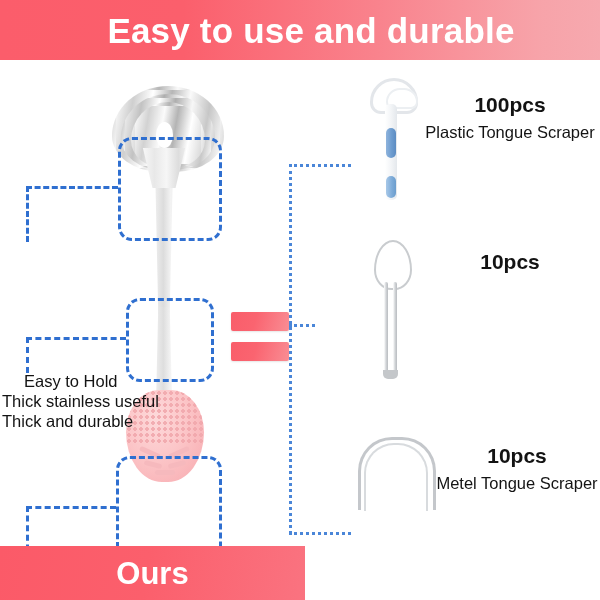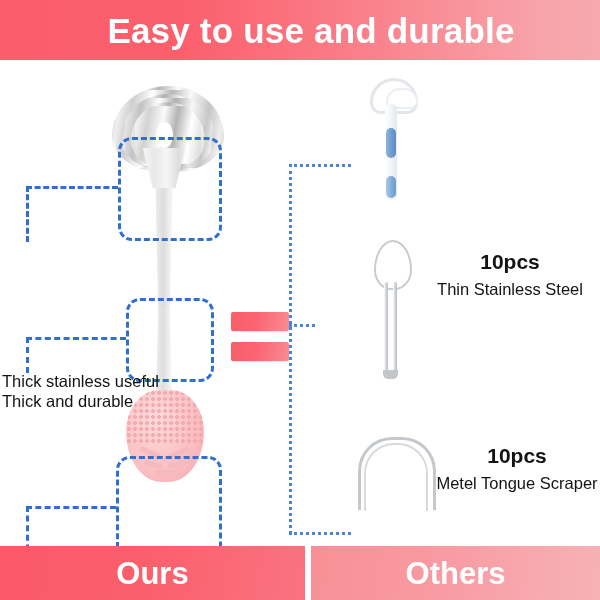--- a/index.html
+++ b/index.html
@@ -279,20 +279,21 @@
       <div class="h"></div>
       <div class="v"></div>
     </div>
     <div class="elbow e3">
       <div class="h"></div>
       <div class="v"></div>
     </div>
 
 
     <div class="feature-label f2">
+      <span class="ind pad">Easy to Hold</span>
       <span class="ind">Thick stainless useful</span>
       <span class="ind">Thick and durable</span>
     </div>
 
     <div class="feature-label f3">
       <span class="ind">Soft Tongue Brush</span>
       <span class="ind">Food grade material.  Safe and healthy</span>
     </div>
 
     <div class="equals">
@@ -309,50 +310,50 @@
 
     <div class="other-item oi1">
       <div class="plastic">
         <div class="loop">
           <div class="loop-in"></div>
         </div>
         <div class="stem"></div>
         <div class="grip g1"></div>
         <div class="grip g2"></div>
       </div>
+      <div class="txt" style="left:80px;top:22px;width:180px;">
+        <div class="count">100pcs</div>
+        <div class="name">Plastic Tongue Scraper</div>
+      </div>
     </div>
 
     <div class="other-item oi2">
       <div class="wire">
         <div class="tear"></div>
         <div class="shaft l"></div>
         <div class="shaft r"></div>
         <div class="tip"></div>
       </div>
       <div class="txt" style="left:80px;top:14px;width:180px;">
         <div class="count">10pcs</div>
-        <div class="name">Thin Stainless Steel</div>
       </div>
     </div>
 
     <div class="other-item oi3">
       <div class="ushape">
         <div class="u"></div>
         <div class="u inner"></div>
       </div>
       <div class="txt" style="left:92px;top:28px;width:170px;">
         <div class="count">10pcs</div>
         <div class="name">Metel Tongue Scraper</div>
       </div>
     </div>
 
   </div>
 
   <div class="footer">
     <div class="footer-bar ours">
       <div class="flabel">Ours</div>
     </div>
-    <div class="footer-bar others">
-      <div class="flabel">Others</div>
-    </div>
   </div>
 
 </div>
 
 </body></html>

